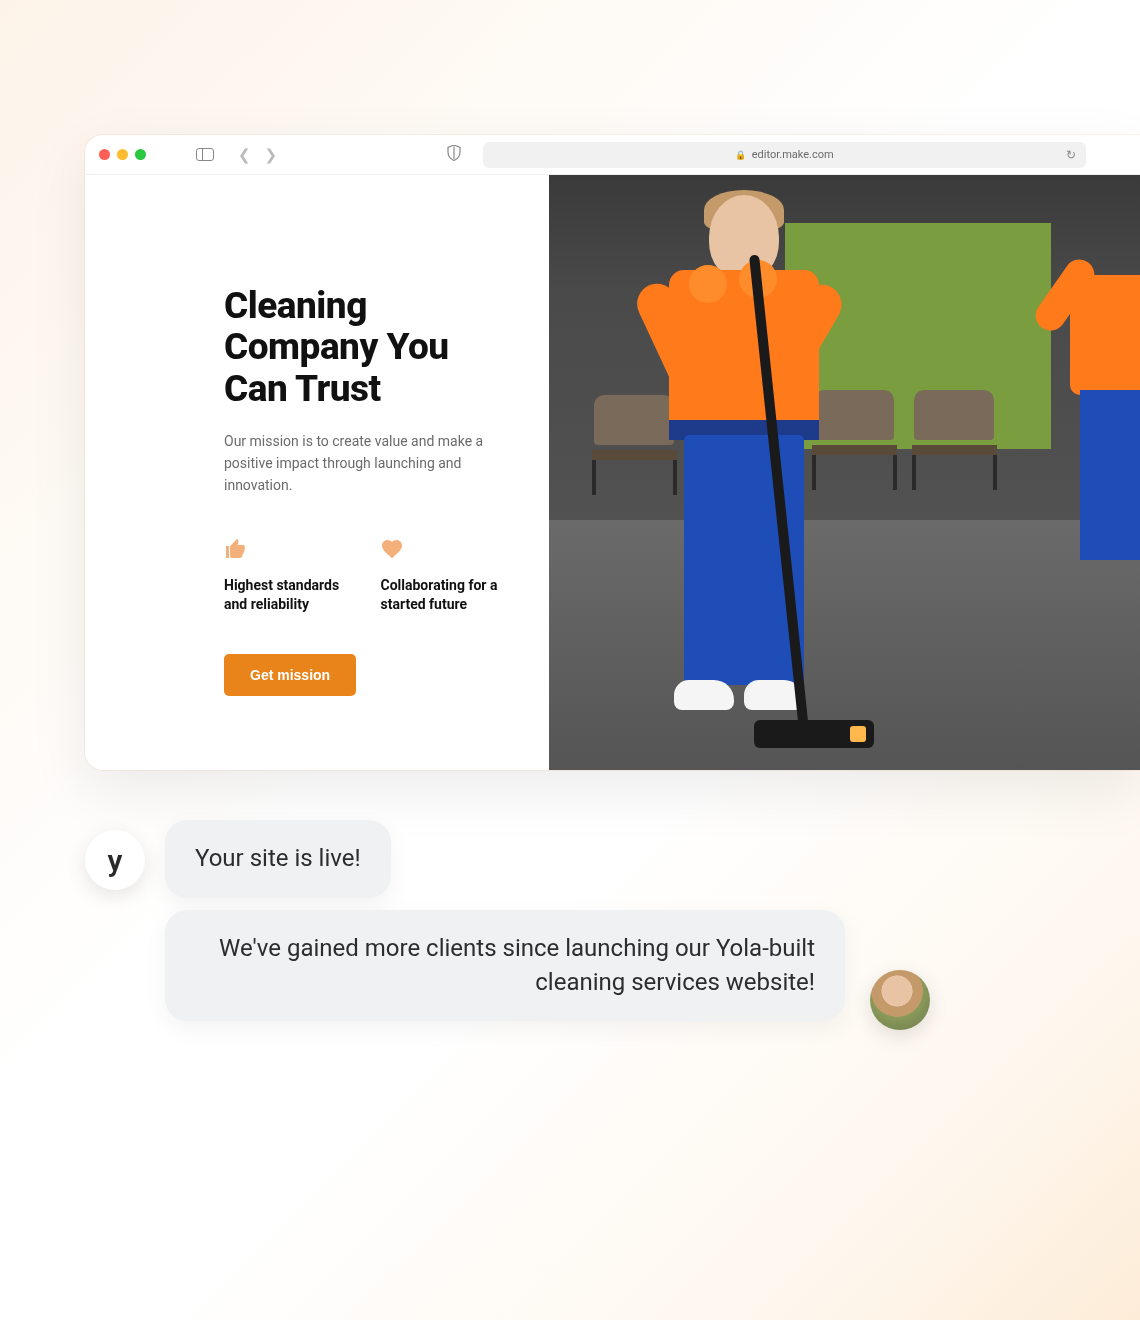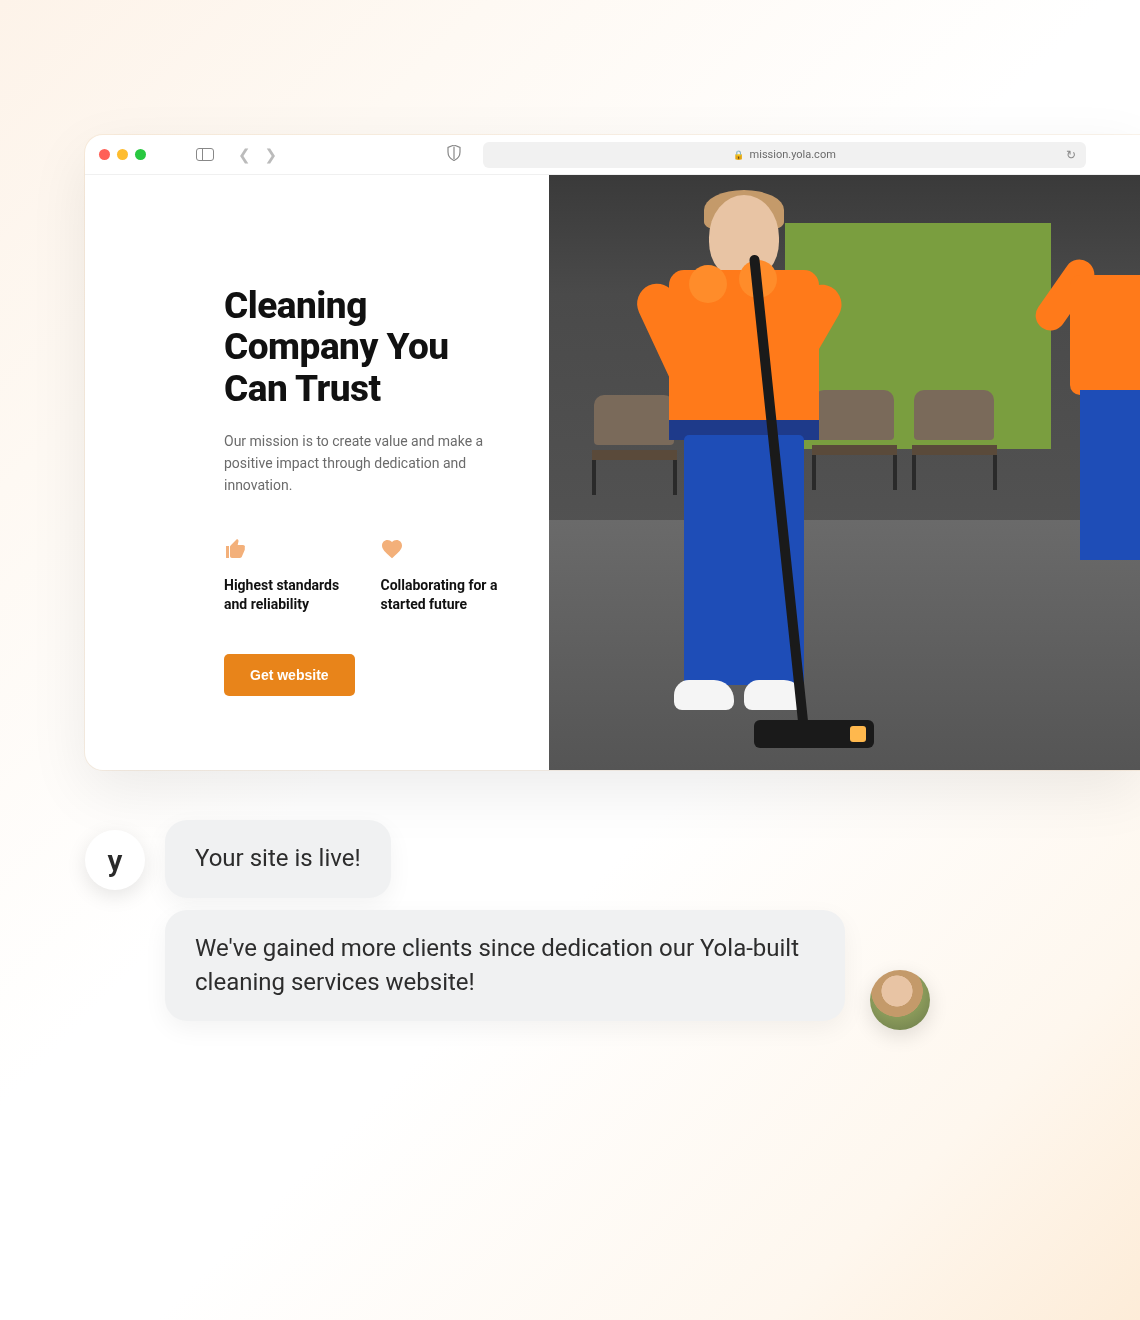--- a/index.html
+++ b/index.html
@@ -328,20 +328,21 @@
     color: #2a2a2a;
   }
   .bubble {
     background: #f0f1f2;
     border-radius: 22px;
     padding: 22px 30px;
     font-size: 24px;
     line-height: 1.4;
     color: #2d2d2d;
     box-shadow: 0 8px 24px rgba(0,0,0,0.05);
+    text-align: right;
   }
   .bubble-1 {
     position: absolute;
     left: 80px; top: 0;
     width: auto;
     display: inline-block;
   }
   .bubble-2 {
     position: absolute;
     left: 80px; top: 90px;
@@ -373,50 +374,50 @@
       <span class="nav-arrow">❮</span>
       <span class="nav-arrow">❯</span>
     </div>
     <div class="shield-wrap">
       <svg width="14" height="16" viewBox="0 0 14 16">
           <path d="M7 0 L13 2.5 V7 C13 11 10.5 14 7 15.5 C3.5 14 1 11 1 7 V2.5 Z M7 1.5 V14" fill="none" stroke="#888" stroke-width="1.2"></path>
         </svg>
     </div>
     <div class="address-bar">
       <span class="lock-icon">🔒</span>
-      <span>mission.yola.com</span>
+      <span>editor.make.com</span>
       <span class="reload-icon">↻</span>
     </div>
   </div>
 
   <div class="page-content">
     <div class="left-col">
       <h1 class="hero-title">Cleaning Company You Can Trust</h1>
-      <p class="hero-subtitle">Our mission is to create value and make a positive impact through dedication and innovation.</p>
+      <p class="hero-subtitle">Our mission is to create value and make a positive impact through launching and innovation.</p>
 
       <div class="features-row">
         <div class="feature">
           <div class="feature-icon">
             <svg width="24" height="24" viewBox="0 0 24 24" fill="#f3b07a">
                 <path d="M2 21h3V9H2v12zm19-11c0-1.1-.9-2-2-2h-5.3l.8-3.8V3.9c0-.4-.2-.8-.4-1.1L13 2 6.6 8.4c-.4.4-.6.9-.6 1.4V19c0 1.1.9 2 2 2h8c.8 0 1.5-.5 1.8-1.2l2.9-6.8c.1-.2.1-.5.1-.7V10z"></path>
               </svg>
           </div>
           <div class="feature-title">Highest standards and reliability</div>
         </div>
         <div class="feature">
           <div class="feature-icon">
             <svg width="22" height="20" viewBox="0 0 22 20" fill="#f3b07a">
                 <path d="M11 19.35l-1.45-1.32C4.4 13.36 1 10.28 1 6.5 1 3.42 3.42 1 6.5 1c1.74 0 3.41.81 4.5 2.09C12.09 1.81 13.76 1 15.5 1 18.58 1 21 3.42 21 6.5c0 3.78-3.4 6.86-8.55 11.54L11 19.35z"></path>
               </svg>
           </div>
           <div class="feature-title">Collaborating for a started future</div>
         </div>
       </div>
 
-      <button class="cta-button">Get website</button>
+      <button class="cta-button">Get mission</button>
     </div>
 
     <div class="right-col">
       <div class="hero-image">
         <div class="chair chair-1">
             <div class="chair-back"></div>
             <div class="chair-seat"></div>
             <div class="chair-legs"></div>
           </div>
         <div class="chair chair-2">
@@ -456,16 +457,16 @@
 </div>
 
 <div class="chat-section">
   <div class="avatar-circle">
     <span>y</span>
   </div>
   <div class="bubble bubble-1">
     <span>Your site is live!</span>
   </div>
   <div class="bubble bubble-2">
-    <span>We've gained more clients since dedication our Yola-built cleaning services website!</span>
+    <span>We've gained more clients since launching our Yola-built cleaning services website!</span>
   </div>
   <div class="user-avatar"></div>
 </div>
 
 </body></html>

